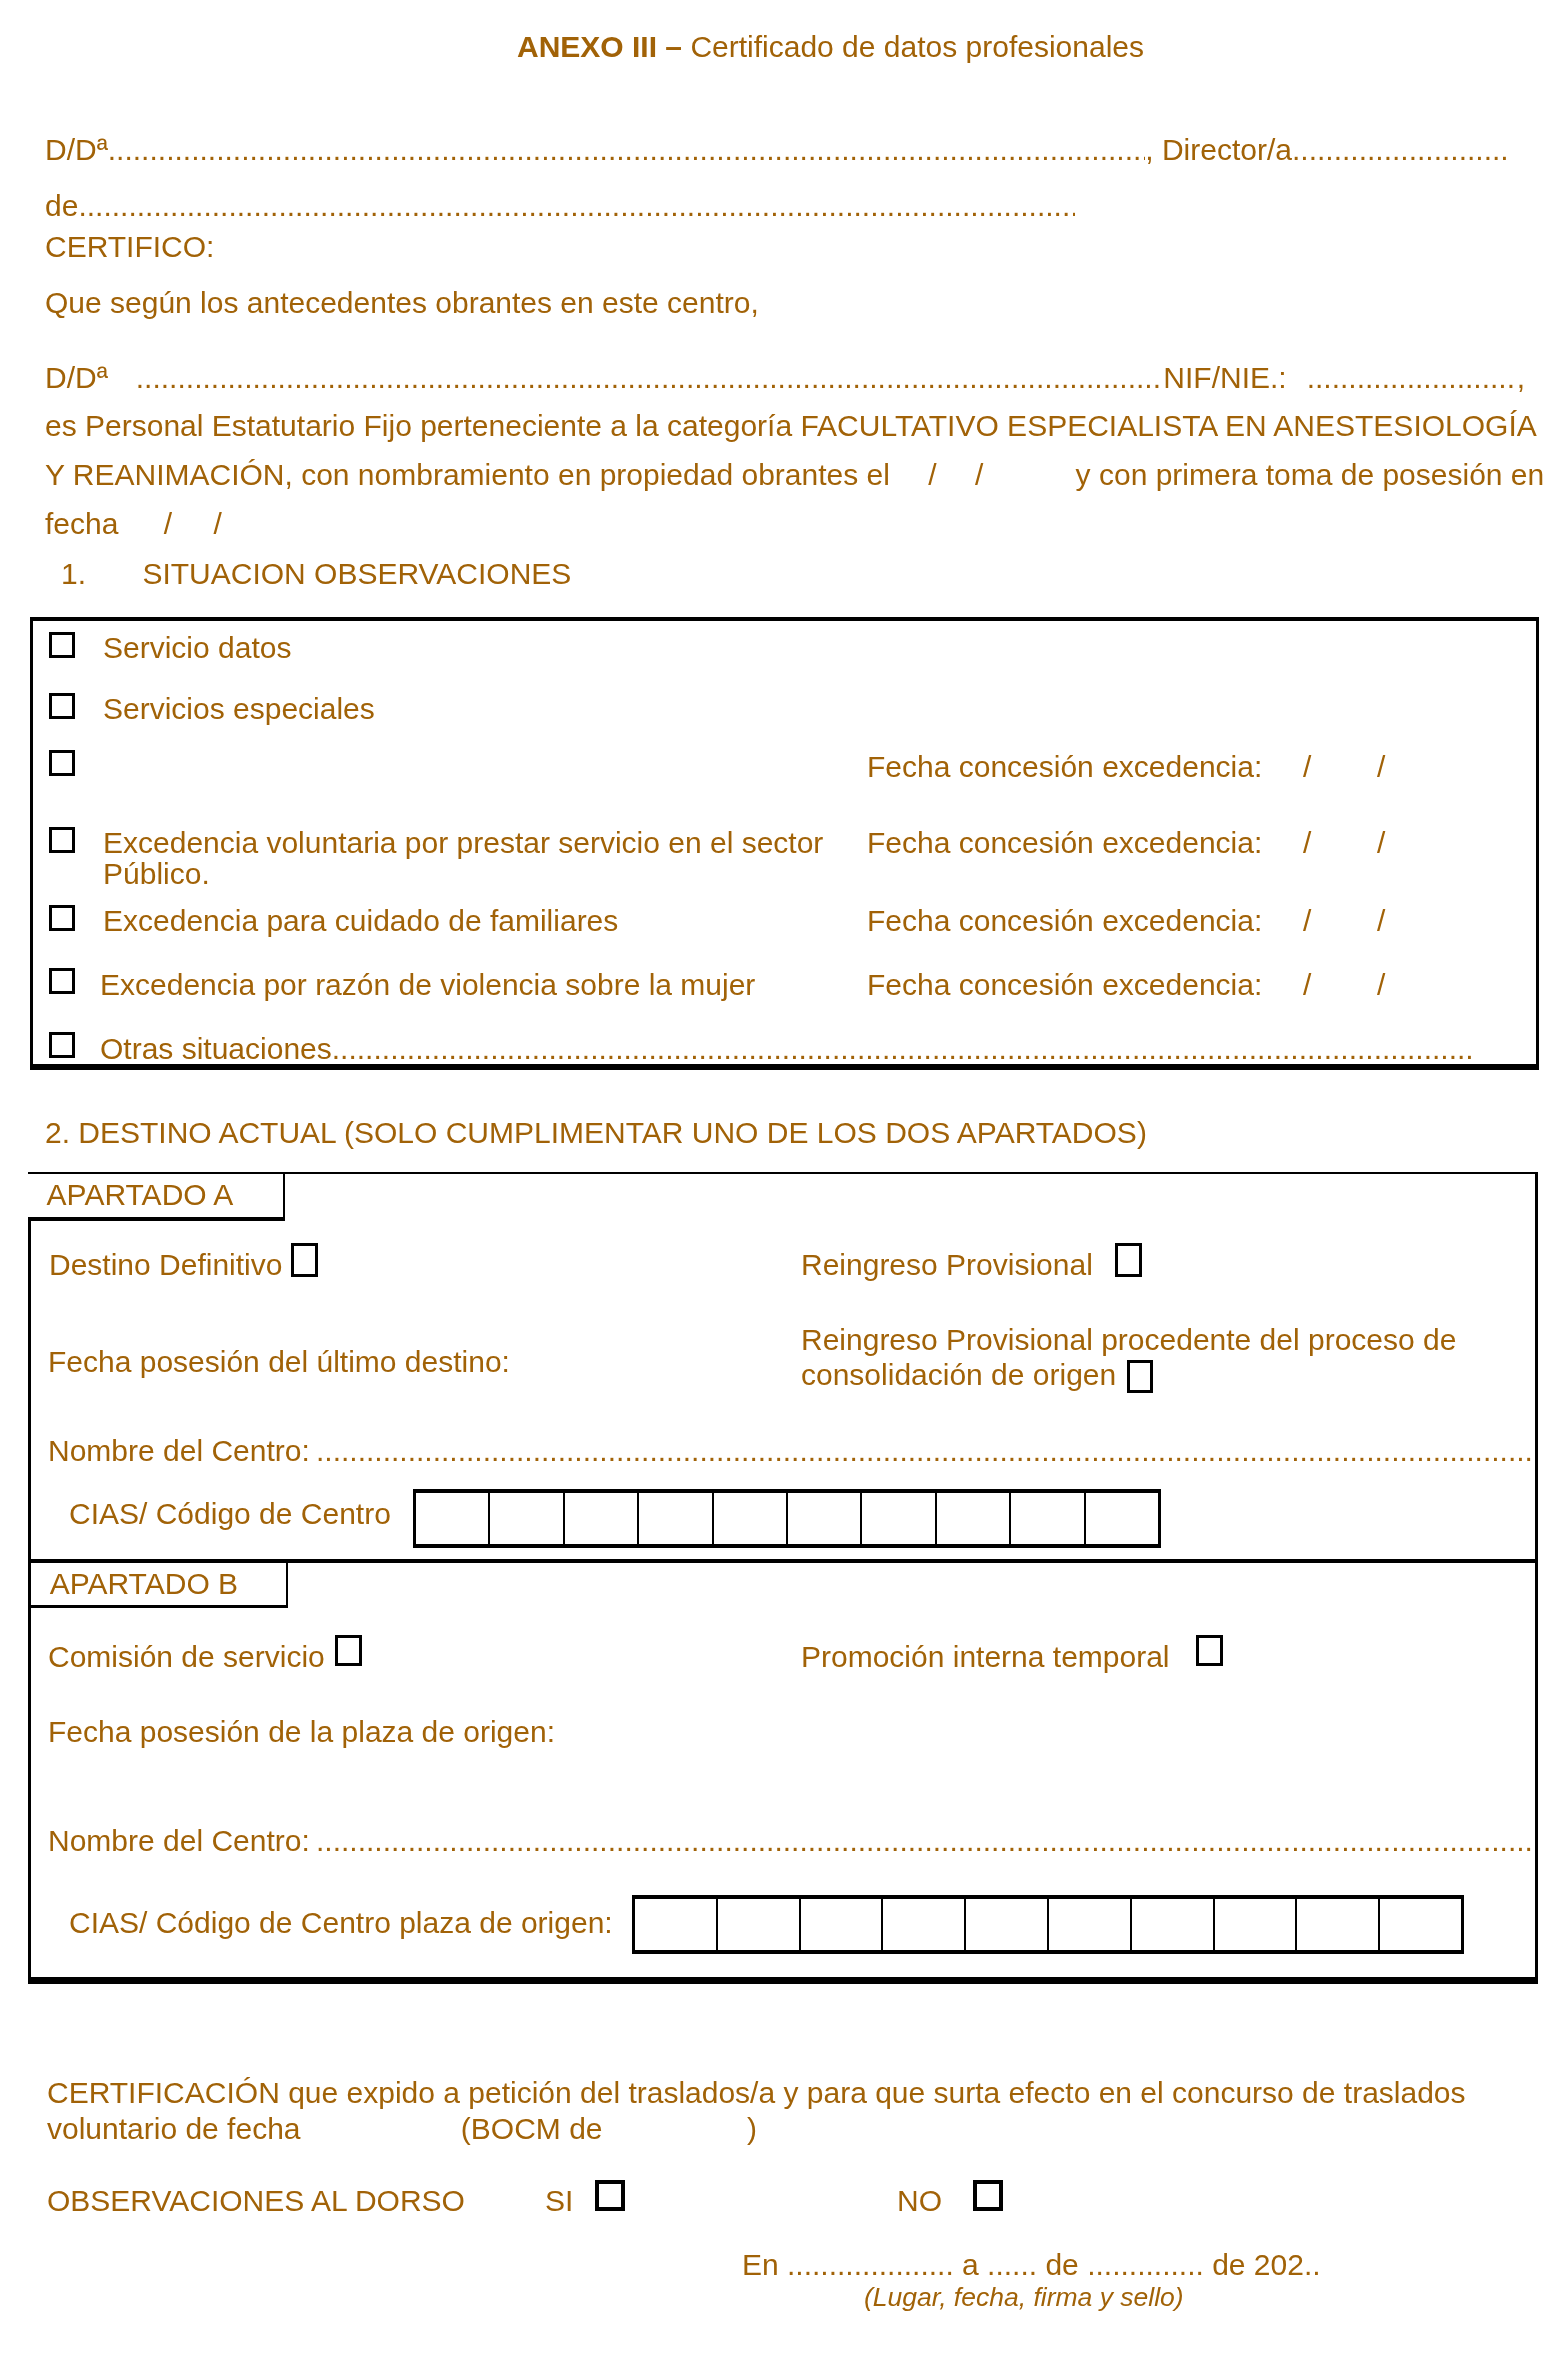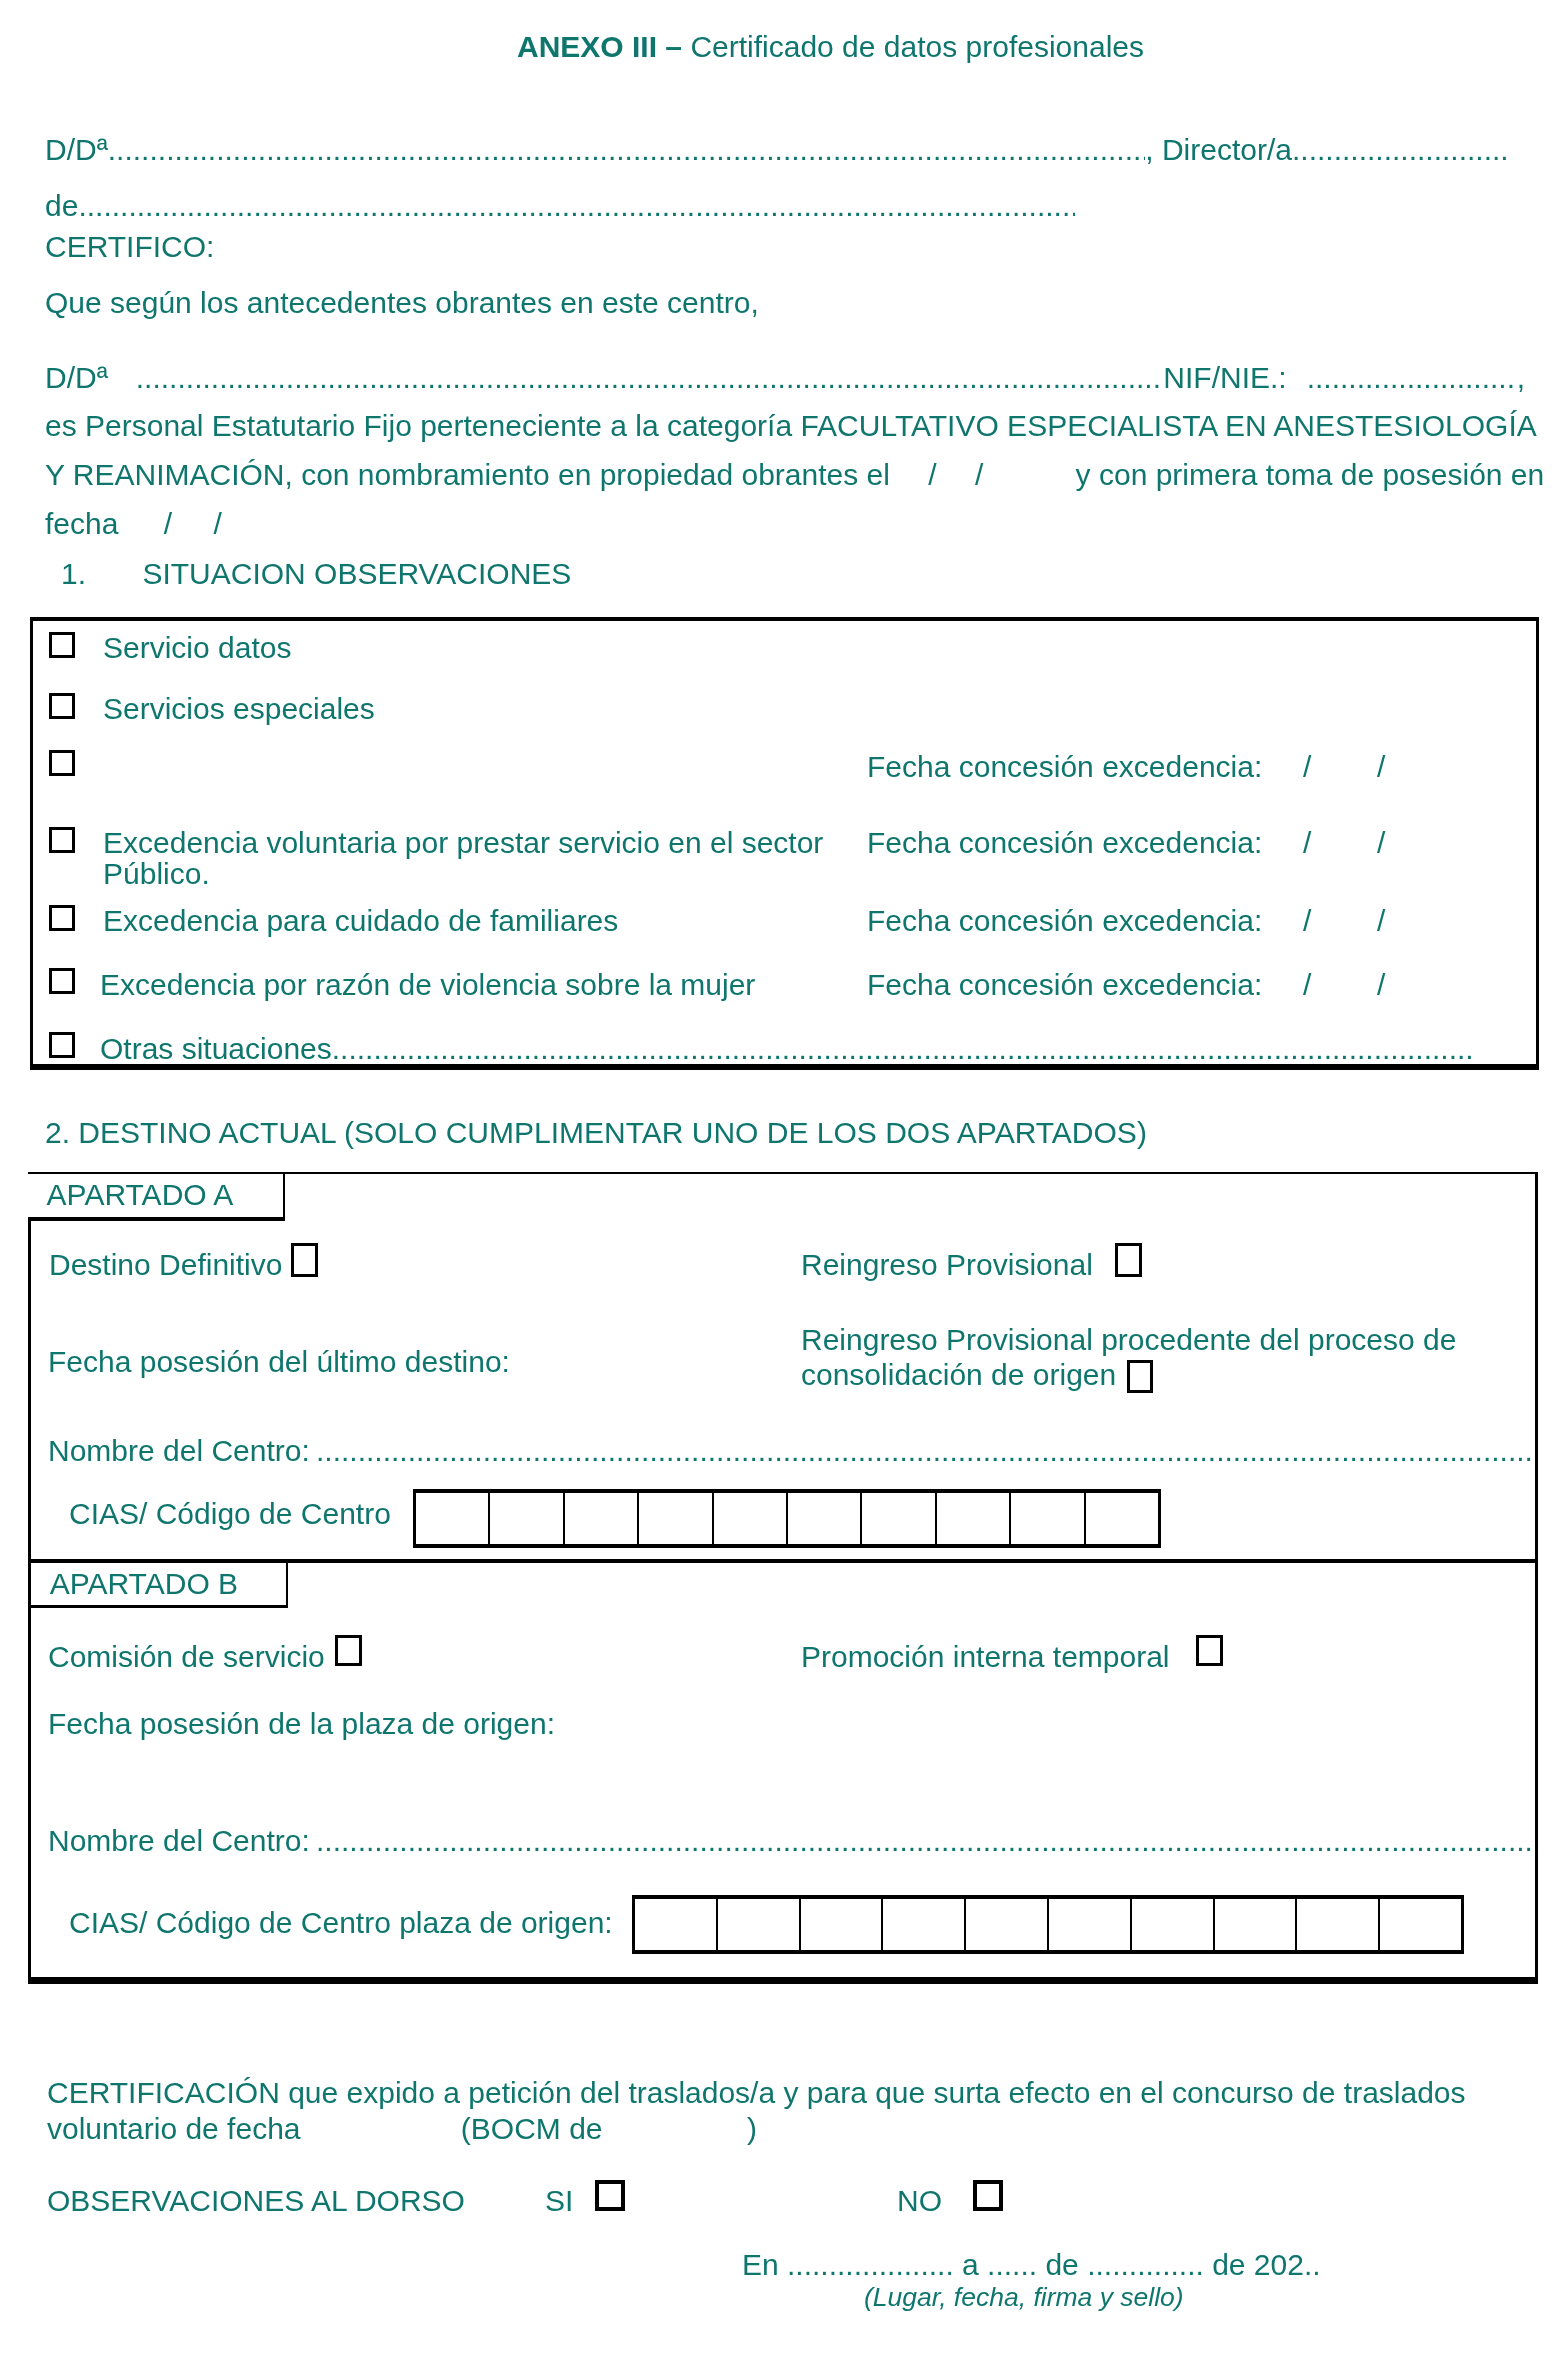--- a/index.html
+++ b/index.html
@@ -1,18 +1,18 @@
 <!DOCTYPE html>
 <html style="font-size:12.5px"><head>
 <meta charset="utf-8">
 <style>
   html,body{margin:0;padding:0;background:#fff;}
   .page{
     position:relative;width:1564px;height:2377px;background:#ffffff;
-    font-family:"Liberation Sans", sans-serif;font-size:30px;color:#0f766e;
+    font-family:"Liberation Sans", sans-serif;font-size:30px;color:#a16207;
     line-height:1.15;overflow:hidden;
   }
   .abs{position:absolute;white-space:nowrap;}
   .b{font-weight:bold;}
   .flexrow{display:flex;align-items:baseline;}
   .leader{overflow:hidden;white-space:nowrap;display:inline-block;vertical-align:baseline;}
   .grow{flex:1 1 0;min-width:0;}
   .fixed{flex:0 0 auto;}
   .cb{display:inline-block;box-sizing:border-box;width:26px;height:26px;border:3.1px solid #000;background:#fff;}
   .cb-tall{width:27px;height:34px;}
@@ -165,21 +165,21 @@
     <div class="tab" style="height:45px;border-bottom-width:3.9px;left:0;">
       <span>APARTADO B</span>
     </div>
 
     <span class="abs" style="left:17px;top:77px;">Comisión de servicio</span>
     <span class="cb cb-tall abs" style="left:304px;top:72px;width:27px;height:31px;"></span>
 
     <span class="abs" style="left:770px;top:77px;">Promoción interna temporal</span>
     <span class="cb cb-tall abs" style="left:1165px;top:72px;width:27px;height:31px;"></span>
 
-    <span class="abs" style="left:17px;top:144px;">Fecha posesión de la plaza de origen:</span>
+    <span class="abs" style="left:17px;top:152px;">Fecha posesión de la plaza de origen:</span>
 
     <div class="abs flexrow" style="left:17px;top:261px;width:1486px;">
       <span class="fixed">Nombre del Centro:</span>
       <span class="leader grow" style="margin-left:6.2px;">....................................................................................................................................................................................................................................................................................................................</span>
     </div>
 
     <span class="abs" style="left:38px;top:343px;">CIAS/ Código de Centro plaza de origen:</span>
     <div class="grid" style="left:601px;top:332px;width:832px;height:59px;">
       <span class="cell"></span>
         <span class="cell"></span>

